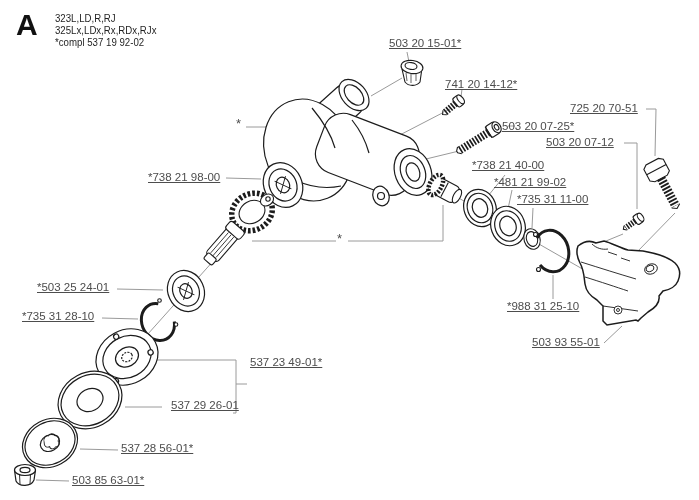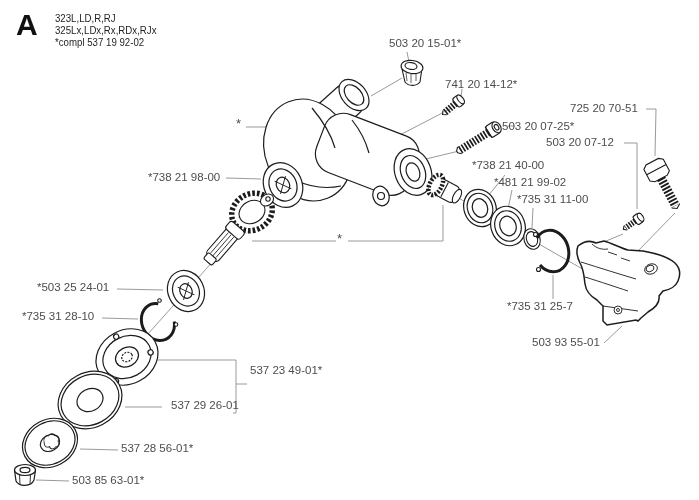--- a/index.html
+++ b/index.html
@@ -2,21 +2,21 @@
 <html><head>
 <meta charset="utf-8">
 <style>
   html,body{margin:0;padding:0;background:#fff;}
   .stage{position:relative;width:699px;height:500px;background:#fff;overflow:hidden;
          font-family:"Liberation Sans",sans-serif;}
   .stage svg{position:absolute;left:0;top:0;}
   .hdr-letter{position:absolute;left:16px;top:8px;font-size:30px;font-weight:bold;color:#111;}
   .hdr-lines{position:absolute;left:55px;top:12px;font-size:11.5px;line-height:12px;color:#1f1f1f;
              transform:scaleX(.84);transform-origin:left top;white-space:nowrap;}
-  .plabel{position:absolute;font-size:11.5px;line-height:13px;color:#4d4d4d;white-space:nowrap;}
+  .plabel{position:absolute;font-size:11.5px;line-height:13px;color:#4d4d4d;white-space:nowrap;text-decoration:underline;}
   .pstar{position:absolute;font-size:13px;line-height:12px;color:#4d4d4d;}
 </style>
 </head>
 <body>
 
 <div class="stage">
 
 <svg width="699" height="500" viewBox="0 0 699 500">
 
   <g stroke="#8d8d8d" stroke-width="0.9" fill="none">
@@ -232,25 +232,25 @@
 
   <div class="plabel" style="left:389px;top:37px">503 20 15-01*</div>
   <div class="plabel" style="left:445px;top:78px">741 20 14-12*</div>
   <div class="plabel" style="left:570px;top:102px">725 20 70-51</div>
   <div class="plabel" style="left:502px;top:120px">503 20 07-25*</div>
   <div class="plabel" style="left:546px;top:136px">503 20 07-12</div>
   <div class="plabel" style="left:148px;top:171px">*738 21 98-00</div>
   <div class="plabel" style="left:472px;top:159px">*738 21 40-00</div>
   <div class="plabel" style="left:494px;top:176px">*481 21 99-02</div>
   <div class="plabel" style="left:517px;top:193px">*735 31 11-00</div>
-  <div class="plabel" style="left:507px;top:300px">*735 31 25-7</div>
+  <div class="plabel" style="left:507px;top:300px">*988 31 25-10</div>
   <div class="plabel" style="left:532px;top:336px">503 93 55-01</div>
   <div class="plabel" style="left:37px;top:281px">*503 25 24-01</div>
   <div class="plabel" style="left:22px;top:310px">*735 31 28-10</div>
-  <div class="plabel" style="left:250px;top:364px">537 23 49-01*</div>
+  <div class="plabel" style="left:250px;top:356px">537 23 49-01*</div>
   <div class="plabel" style="left:171px;top:399px">537 29 26-01</div>
   <div class="plabel" style="left:121px;top:442px">537 28 56-01*</div>
   <div class="plabel" style="left:72px;top:474px">503 85 63-01*</div>
 
   <div class="pstar" style="left:236px;top:118px">*</div>
   <div class="pstar" style="left:337px;top:233px">*</div>
 
 </div>
 
 </body></html>

